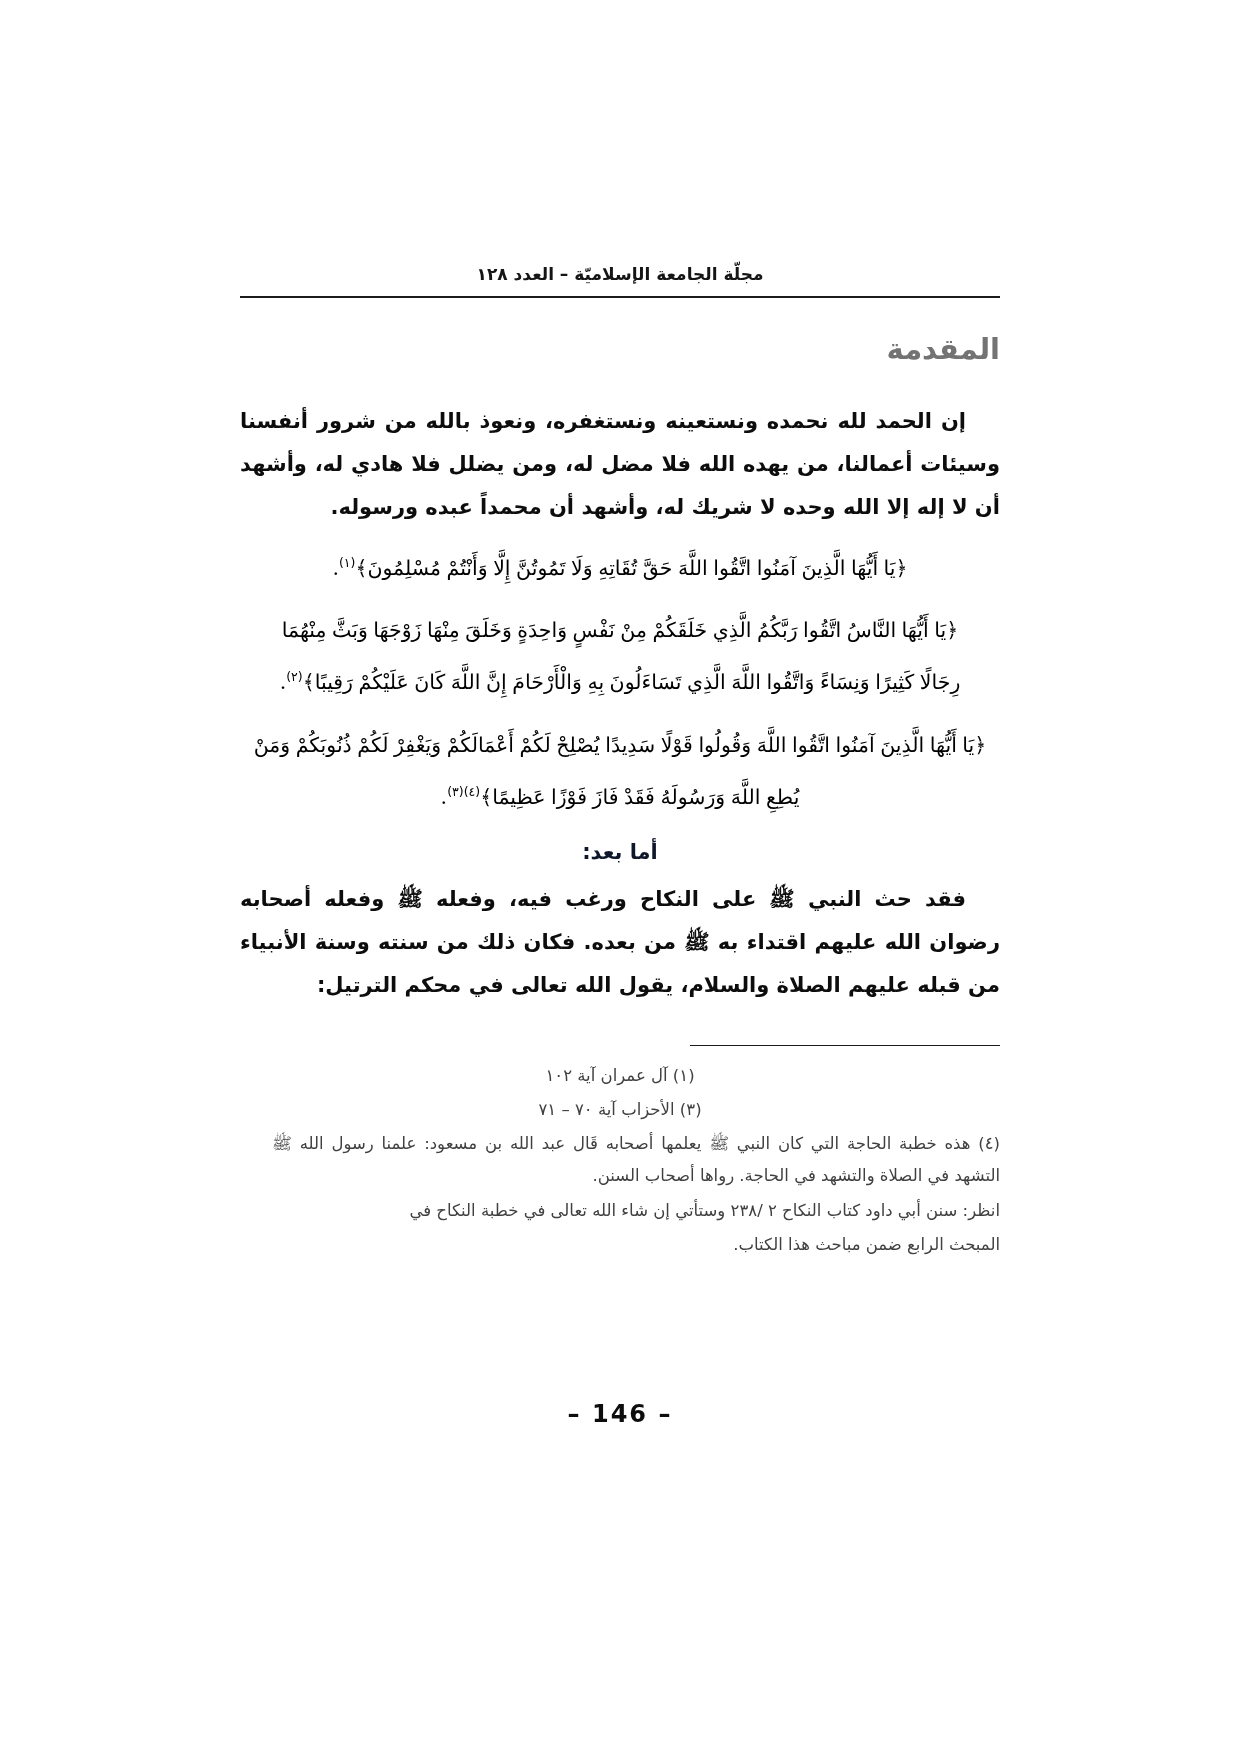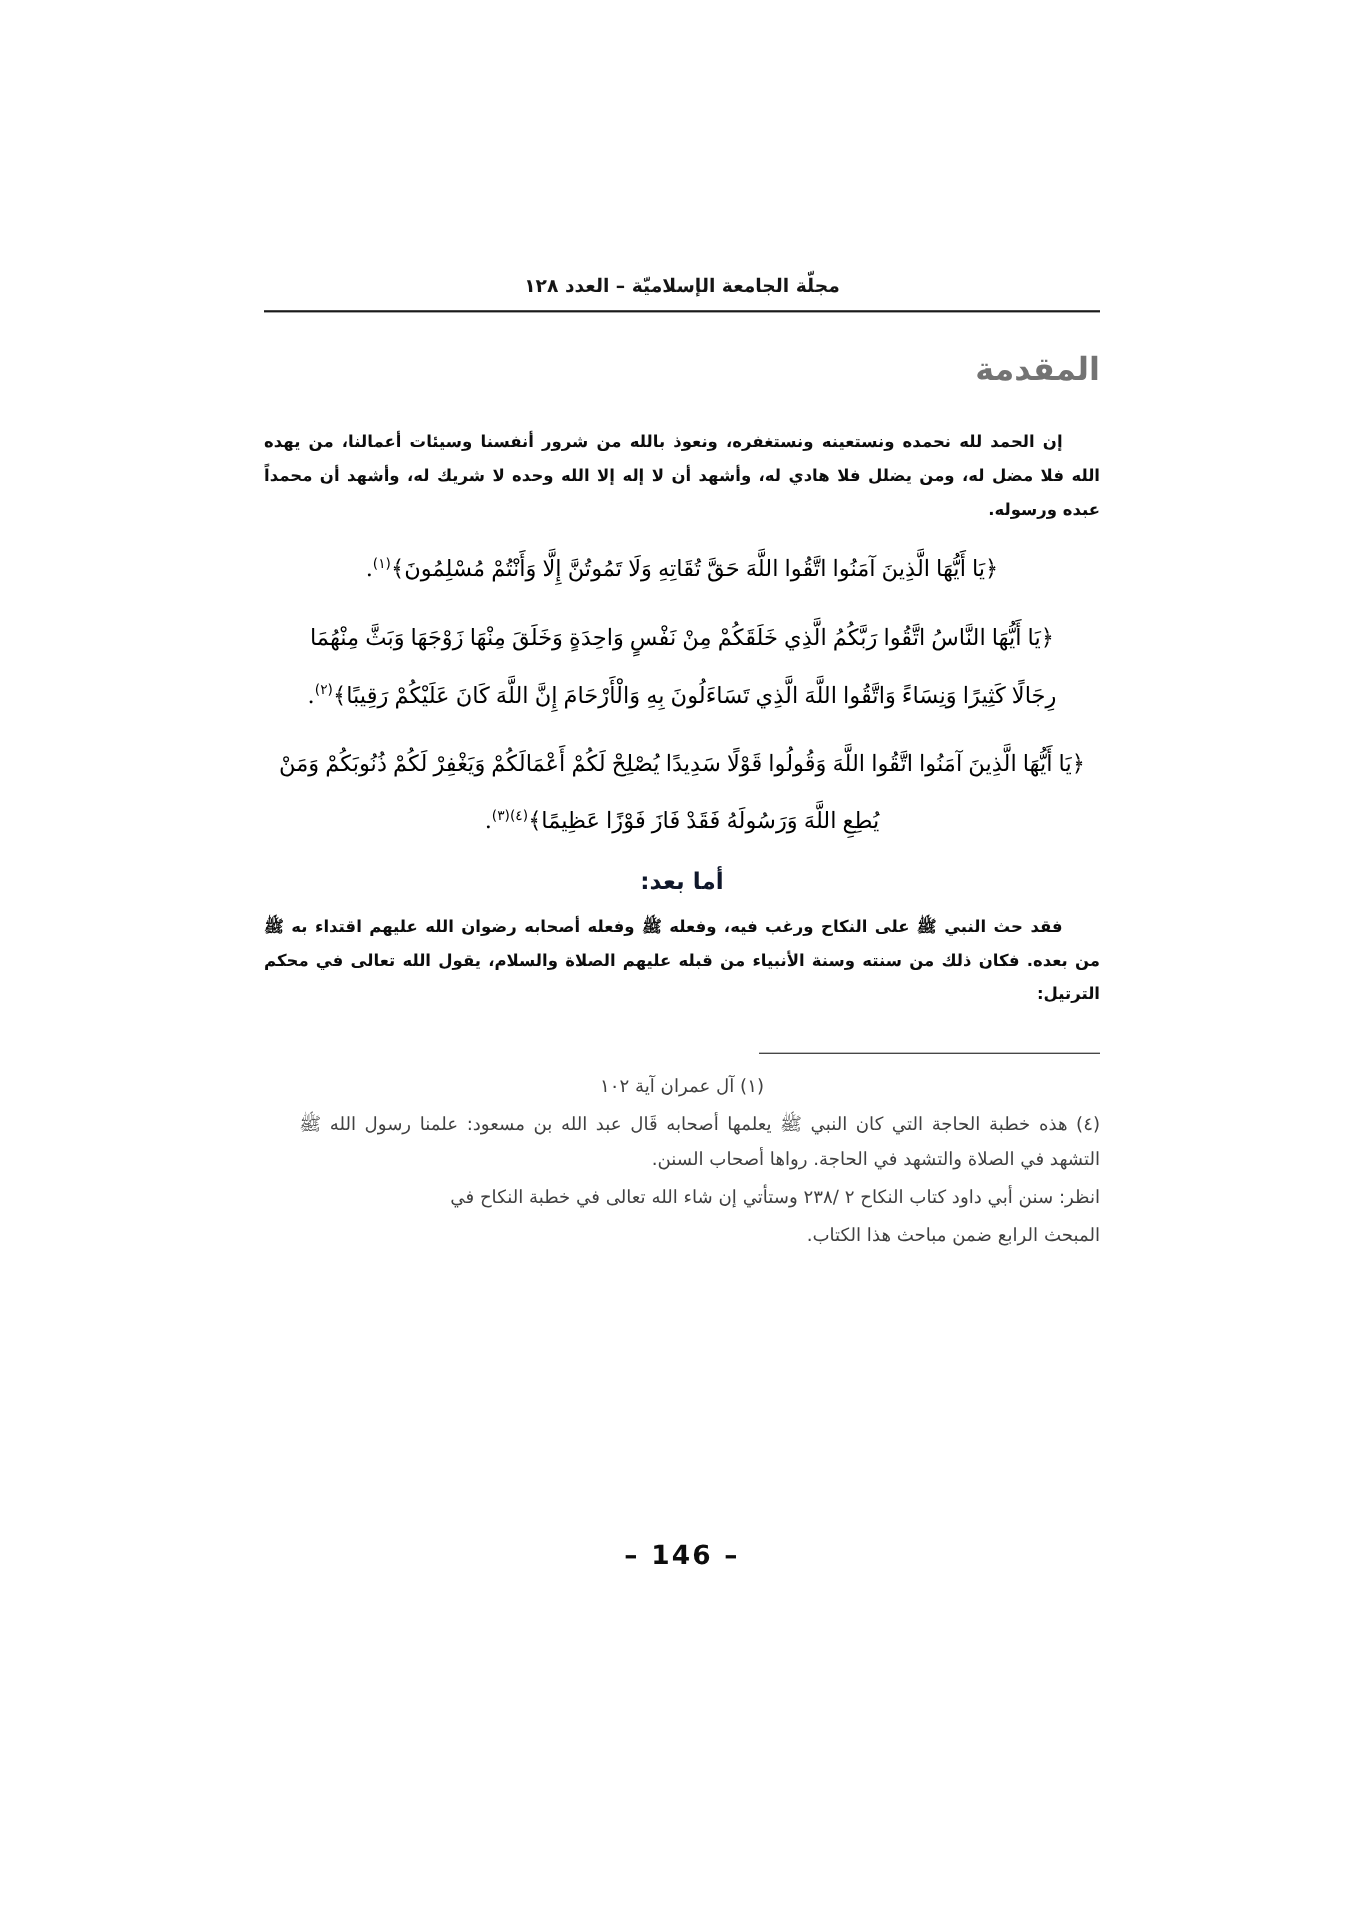--- a/index.html
+++ b/index.html
@@ -17,21 +17,21 @@
     font-family: "DejaVu Sans", "Liberation Sans", sans-serif;
     color: #111111;
     overflow: hidden;
   }
 
   
   .content {
     position: absolute;
     right: 240px;
     left: 240px;
-    top: 250px;
+    top: 264px;
     direction: rtl;
     text-align: right;
   }
 
   
   .running-head {
     text-align: center;
     font-size: 17px;
     font-weight: 700;
     letter-spacing: 0.2px;
@@ -52,21 +52,21 @@
     text-align: right;
     font-size: 29px;
     font-weight: 700;
     color: #737373;
     margin: 0 0 34px 0;
     letter-spacing: 0.5px;
   }
 
   
   .para {
-    font-size: 15px;
+    font-size: 21px;
     line-height: 2.05;
     text-align: justify;
     text-justify: inter-word;
     margin: 0 0 4px 0;
     color: #0d0d0d;
     font-weight: 600;
   }
 
   .para.indent-first {
     text-indent: 34px;
@@ -202,20 +202,24 @@
     <hr class="fn-rule">
 
     <div class="footnotes">
 
       <div class="fn-row fn-short">
         <span class="fn-marker">(١)</span>
         <span>آل عمران آية ١٠٢</span>
       </div>
 
 
+      <div class="fn-row fn-short">
+        <span class="fn-marker">(٣)</span>
+        <span>الأحزاب آية ٧٠ – ٧١</span>
+      </div>
 
       <div class="fn-row fn-long">
         <span class="fn-marker">(٤)</span>
         <span>هذه خطبة الحاجة التي كان النبي ﷺ يعلمها أصحابه قَال عبد الله بن مسعود: علمنا رسول الله ﷺ التشهد في الصلاة والتشهد في الحاجة. رواها أصحاب السنن.</span>
       </div>
 
       <div class="fn-row fn-cont">
         <span>انظر: سنن أبي داود كتاب النكاح ٢ /٢٣٨ وستأتي إن شاء الله تعالى في خطبة النكاح في</span>
       </div>
 

